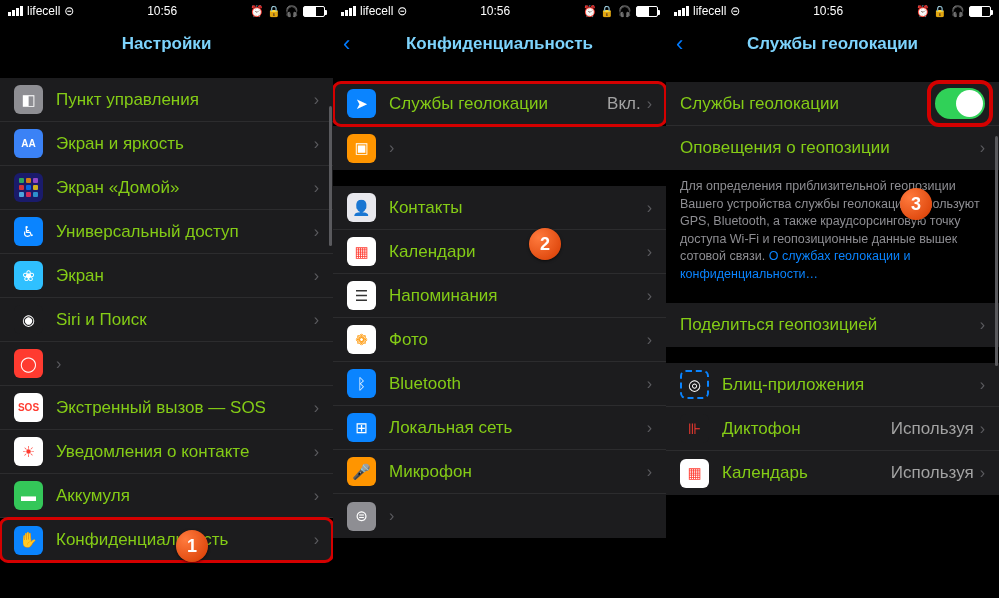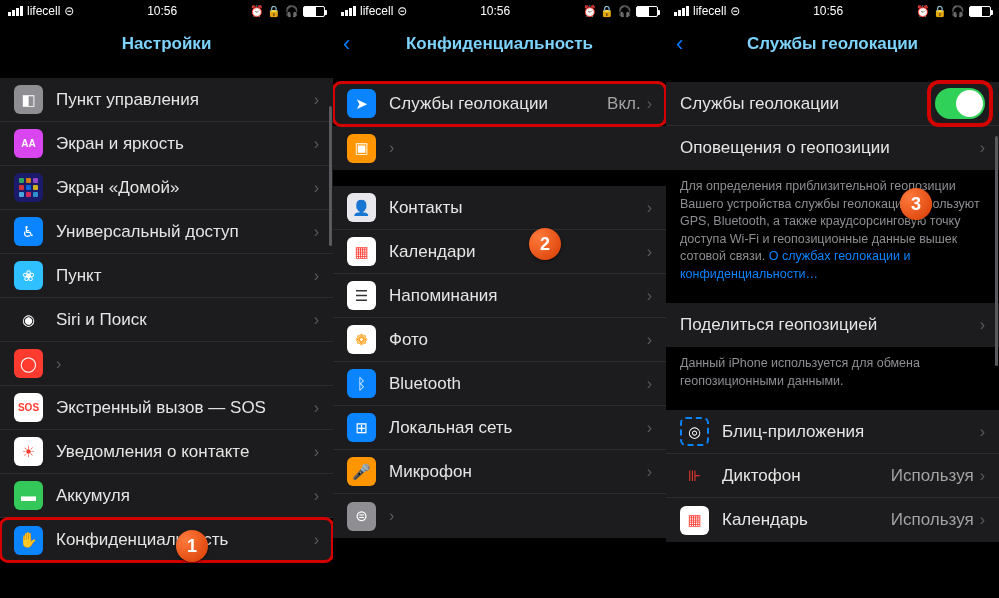--- a/index.html
+++ b/index.html
@@ -12,21 +12,21 @@
   .nav-title { color:#7dd3fc; font-size:17px; font-weight:600; }
   .nav-back { position:absolute; left:10px; color:#007aff; font-size:22px; }
   .content { flex:1; overflow-y:hidden; position:relative; }
   .scroller { position:absolute; inset:0; overflow:hidden; }
   .group { margin:16px 0 0 0; }
   .group.nmt { margin-top:6px; }
   .row { display:flex; align-items:center; height:44px; padding:0 14px 0 14px; background:#1c1c1e; position:relative; border-bottom:1px solid #2c2c2e; }
   .row:last-child { border-bottom:none; }
   .row.hl { outline:3px solid #d40000; outline-offset:-2px; border-radius:8px; z-index:2; }
   .icon { width:29px; height:29px; border-radius:6px; margin-right:13px; display:flex; align-items:center; justify-content:center; font-size:15px; color:#fff; flex-shrink:0; }
-  .label { color:#e5e5e5; font-size:17px; flex:1; white-space:nowrap; overflow:hidden; text-overflow:ellipsis; }
+  .label { color:#84cc16; font-size:17px; flex:1; white-space:nowrap; overflow:hidden; text-overflow:ellipsis; }
   .detail { color:#a3a3a3; font-size:17px; margin-right:6px; }
   .chev { color:#5a5a5e; font-size:16px; }
   .footer { color:#8e8e93; font-size:12.5px; line-height:1.4; padding:8px 14px 4px 14px; }
   .footer a { color:#0a84ff; text-decoration:none; }
   .toggle { width:50px; height:31px; border-radius:16px; background:#30d158; position:relative; flex-shrink:0; }
   .toggle::after { content:""; position:absolute; right:2px; top:2px; width:27px; height:27px; border-radius:50%; background:#fff; }
   .step { position:absolute; width:32px; height:32px; border-radius:50%; background:radial-gradient(circle at 30% 30%,#ff7a3d,#d63a00); color:#fff; font-weight:700; font-size:18px; display:flex; align-items:center; justify-content:center; box-shadow:0 1px 3px rgba(0,0,0,.6); z-index:5; }
   .scrollbar { position:absolute; right:1px; width:3px; background:#5a5a5e; border-radius:2px; }
   
   .appgrid { display:grid; grid-template-columns:repeat(3,5px); grid-template-rows:repeat(3,5px); gap:2px; }
@@ -72,21 +72,21 @@
   </div>
   <div class="content">
       <div class="scroller" id="s0" style="margin-top: 6px;">
         <div class="group nmt">
           <div class="row">
             <div class="icon" style="background: rgb(142, 142, 147);">◧</div>
             <div class="label">Пункт управления</div>
             <div class="chev">›</div>
           </div>
           <div class="row">
-            <div class="icon" style="background: #d946ef; font-size: 10px; font-weight: 700;">AA</div>
+            <div class="icon" style="background: #3b82f6; font-size: 10px; font-weight: 700;">AA</div>
             <div class="label">Экран и яркость</div>
             <div class="chev">›</div>
           </div>
           <div class="row">
             <div class="icon" style="background: rgb(26, 27, 107);">
               <div class="appgrid">
                 <span></span>
                 <span></span>
                 <span></span>
                 <span></span>
@@ -100,21 +100,21 @@
             <div class="label">Экран «Домой»</div>
             <div class="chev">›</div>
           </div>
           <div class="row">
             <div class="icon" style="background: rgb(10, 132, 255);">♿︎</div>
             <div class="label">Универсальный доступ</div>
             <div class="chev">›</div>
           </div>
           <div class="row">
             <div class="icon" style="background: rgb(47, 192, 255);">❀</div>
-            <div class="label">Пункт</div>
+            <div class="label">Экран</div>
             <div class="chev">›</div>
           </div>
           <div class="row">
             <div class="icon" style="background: rgb(28, 28, 30);">◉</div>
             <div class="label">Siri и Поиск</div>
             <div class="chev">›</div>
           </div>
           <div class="row">
             <div class="icon" style="background: rgb(255, 59, 48);">◯</div>
             <div class="chev">›</div>
@@ -273,21 +273,20 @@
             <div class="chev">›</div>
           </div>
         </div>
         <div class="footer">Для определения приблизительной геопозиции Вашего устройства службы геолокации используют GPS, Bluetooth, а также краудсорсинговую точку доступа Wi-Fi и геопозиционные данные вышек сотовой связи. <a href="#">О службах геолокации и конфиденциальности…</a></div>
         <div class="group">
           <div class="row">
             <div class="label">Поделиться геопозицией</div>
             <div class="chev">›</div>
           </div>
         </div>
-        <div class="footer">Данный iPhone используется для обмена геопозиционными данными.</div>
         <div class="group">
           <div class="row">
             <div class="icon" style="background: transparent; border: 2px dashed rgb(10, 132, 255);">◎</div>
             <div class="label">Блиц-приложения</div>
             <div class="chev">›</div>
           </div>
           <div class="row">
             <div class="icon" style="background: rgb(28, 28, 30); color: rgb(255, 59, 48);">⊪</div>
             <div class="label">Диктофон</div>
             <div class="detail">Используя</div>

